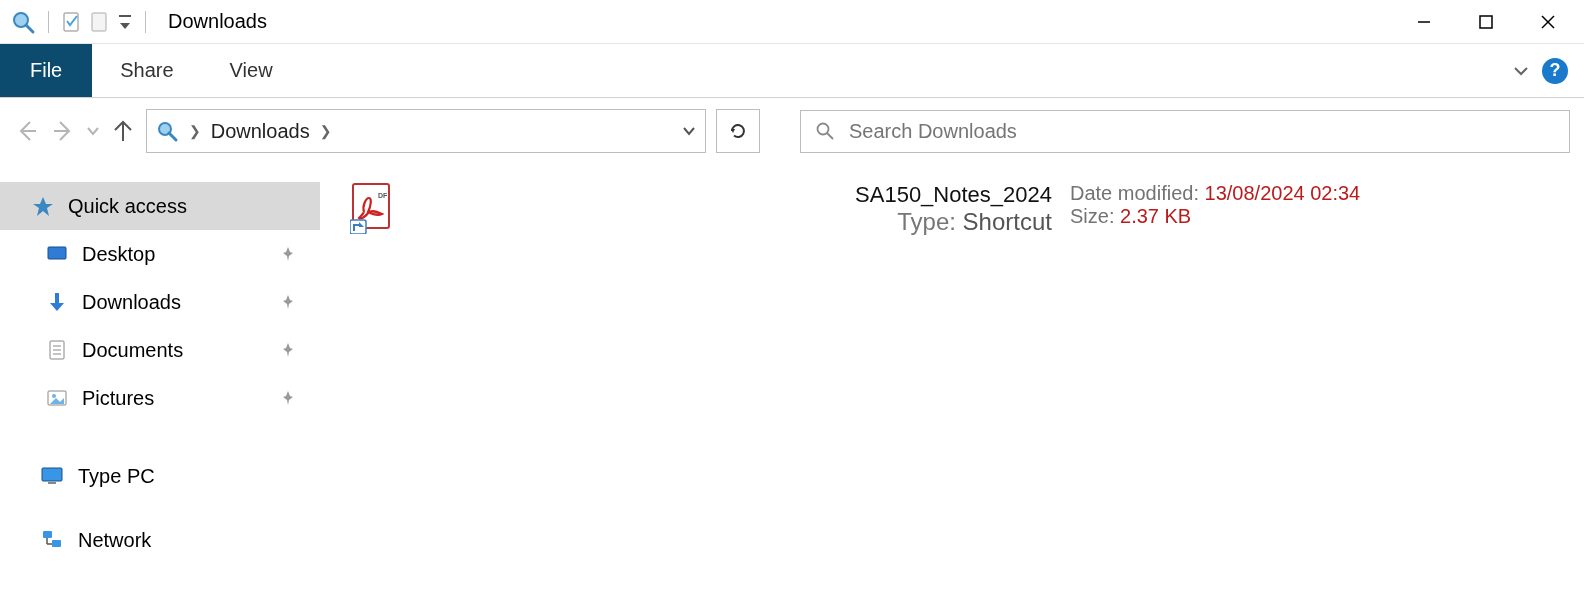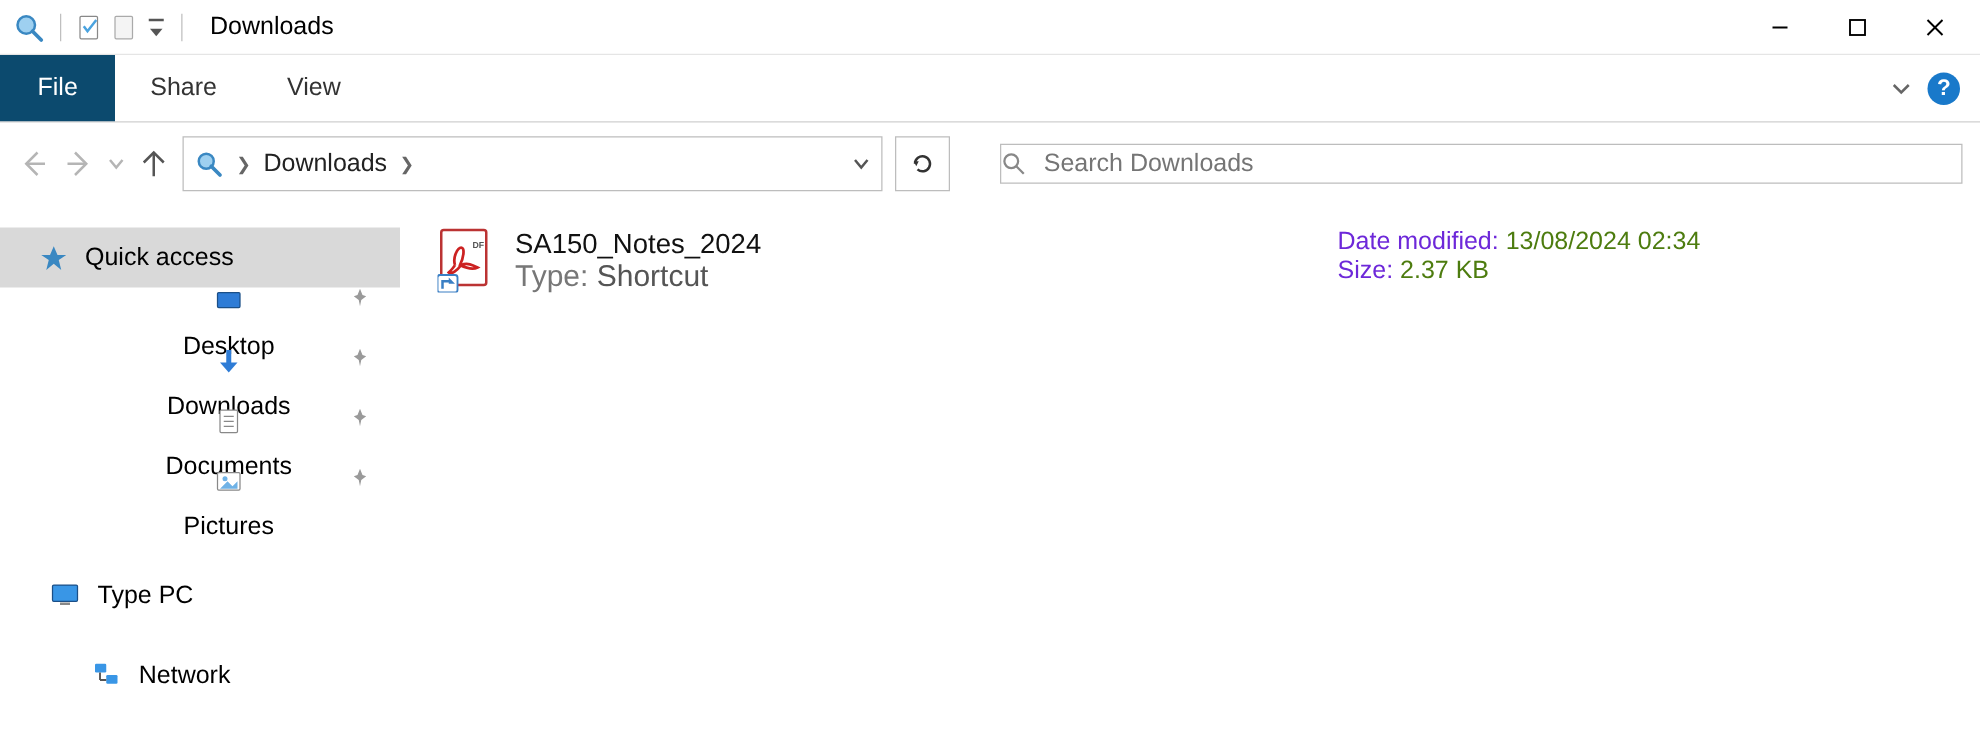--- a/index.html
+++ b/index.html
@@ -88,24 +88,24 @@
 .addrbar .crumb { font-size:20px; color:#222; }
 .addrbar .chev { color:#666; font-size:14px; }
 .addr-right { margin-left:auto; display:flex; align-items:center; gap:10px; }
 .refreshbtn {
   width:44px; height:44px;
   border:1px solid #bdbdbd;
   display:flex; align-items:center; justify-content:center;
 }
 .searchbox {
   flex:1;
-  height:32px;
+  height:43px;
   border:1px solid #bdbdbd;
   display:flex; align-items:center;
-  padding:0 0;
+  padding:0 14px;
   gap:14px;
   color:#777;
   margin-left:30px;
 }
 .searchbox input {
   border:none; outline:none; font-size:20px; color:#555; width:100%;
   background:transparent;
 }
 
 
@@ -116,45 +116,45 @@
 }
 .side-item {
   height:48px;
   display:flex; align-items:center;
   padding-left:32px;
   gap:14px;
   font-size:20px;
   position:relative;
 }
 .side-item.active { background:#d9d9d9; }
-.side-sub { padding-left:46px;flex-direction:column; }
+.side-sub { padding-left:46px; }
 .pin {
   position:absolute; right:24px;
   color:#8a8a8a;
 }
 .side-group { margin-top:30px; }
 
 
 .content {
   flex:1;
   padding:18px 30px 0 30px;
 }
 .filerow {
   display:flex;
   align-items:flex-start;
   gap:18px;
 }
 .fileicon { width:44px; height:50px; position:relative; flex-shrink:0; }
-.fileinfo-left { flex:0 0 640px; }
+.fileinfo-left { flex:0 0 640px;text-align:right; }
 .fname { font-size:22px; color:#111; }
 .ftype { font-size:24px; color:#555; }
 .ftype .lbl { color:#777; }
 .fileinfo-right { font-size:20px; color:#555; }
-.fileinfo-right .lbl { color:#6d28d9; }
-.fileinfo-right .val { color:#4d7c0f; }
+.fileinfo-right .lbl { color:#737373; }
+.fileinfo-right .val { color:#b91c1c; }
 
 svg { display:block; }
 </style>
 </head>
 <body>
 
 <div class="titlebar">
   <div class="titlebar-left">
     <span>
       <svg width="26" height="26" viewBox="0 0 26 26">
@@ -361,21 +361,21 @@
     <div class="side-item side-group" style="padding-left:40px;">
       <span>
         <svg width="24" height="24" viewBox="0 0 24 24">
             <rect x="2" y="4" width="20" height="13" rx="1" fill="#3996e6" stroke="#1b4f87"></rect>
             <rect x="8" y="18" width="8" height="2" fill="#888"></rect>
           </svg>
       </span>
       <span>Type PC</span>
     </div>
 
-    <div class="side-item side-group" style="padding-left:40px; margin-top:16px;margin-left:33px;">
+    <div class="side-item side-group" style="padding-left:40px; margin-top:16px;">
       <span>
         <svg width="24" height="24" viewBox="0 0 24 24">
           <rect x="3" y="3" width="9" height="7" rx="1" fill="#3996e6"></rect>
           <rect x="12" y="12" width="9" height="7" rx="1" fill="#3996e6"></rect>
           <line x1="7" y1="10" x2="7" y2="16" stroke="#555" stroke-width="1.5"></line>
           <line x1="7" y1="16" x2="12" y2="16" stroke="#555" stroke-width="1.5"></line>
         </svg>
       </span>
       <span>Network</span>
     </div>

